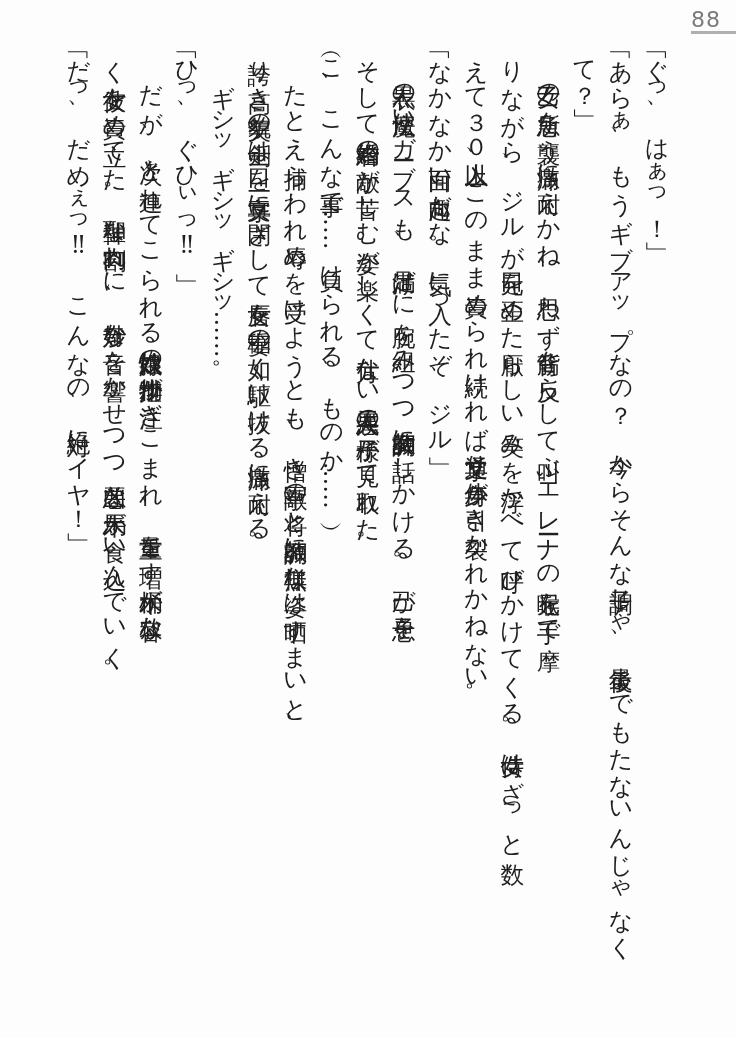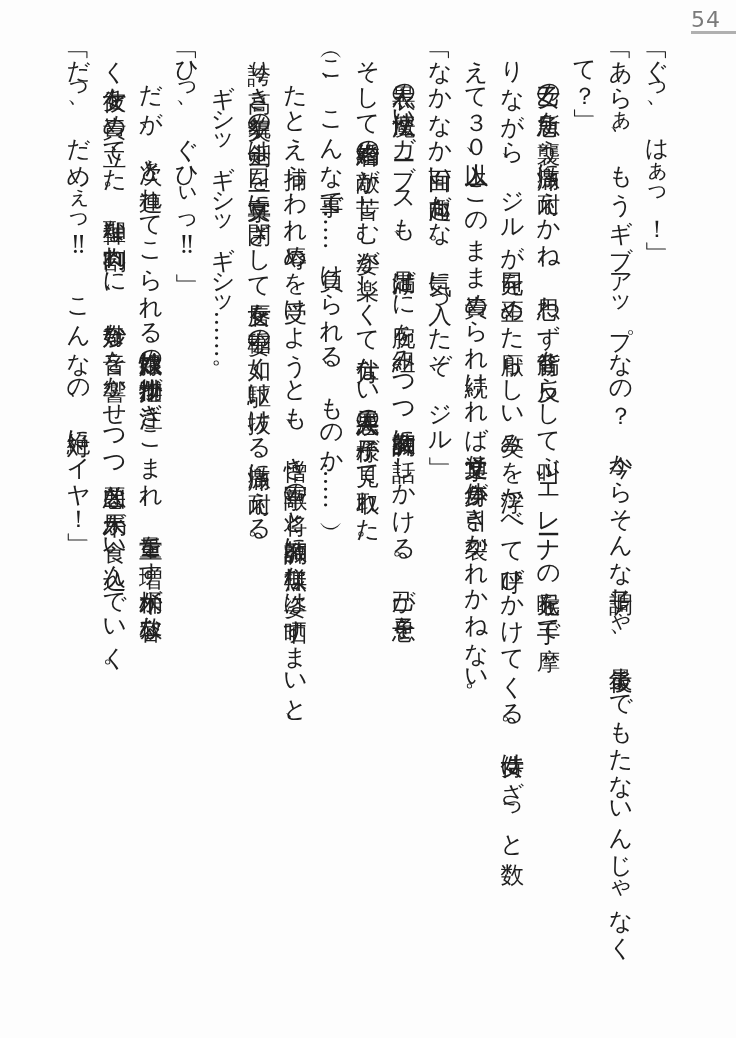--- a/index.html
+++ b/index.html
@@ -47,21 +47,21 @@
   .text-block p {
     margin: 0;
     padding: 0;
     white-space: nowrap;
   }
 </style>
 </head>
 <body>
 
 <div class="page">
-  <div class="folio">54</div>
+  <div class="folio">88</div>
   <div class="folio-rule"></div>
   <div class="text-block">
       <p>「ぐっ、はぁっ！」</p>
       <p>「あらぁ、もうギブアップなの？　今からそんな調子じゃ、最後までもたないんじゃなく</p>
       <p>て？」</p>
       <p>　乙女の急所を襲う激痛に耐えかね、思わず背筋を反らして叫ぶエレーナの喉元を手で摩</p>
       <p>りながら、ジルが口元を歪めた厭らしい笑みを浮かべて呼びかけてくる。侍女はざっと数</p>
       <p>えて３０人以上、このまま責められ続ければ文字通り身体が引き裂かれかねない。</p>
       <p>「なかなか面白い趣向だな。気に入ったぞ、ジル」</p>
       <p>　黒衣の魔法使いガーブスも、満足げに腕を組みつつ女調教師に話しかける。己が息子を、</p>

